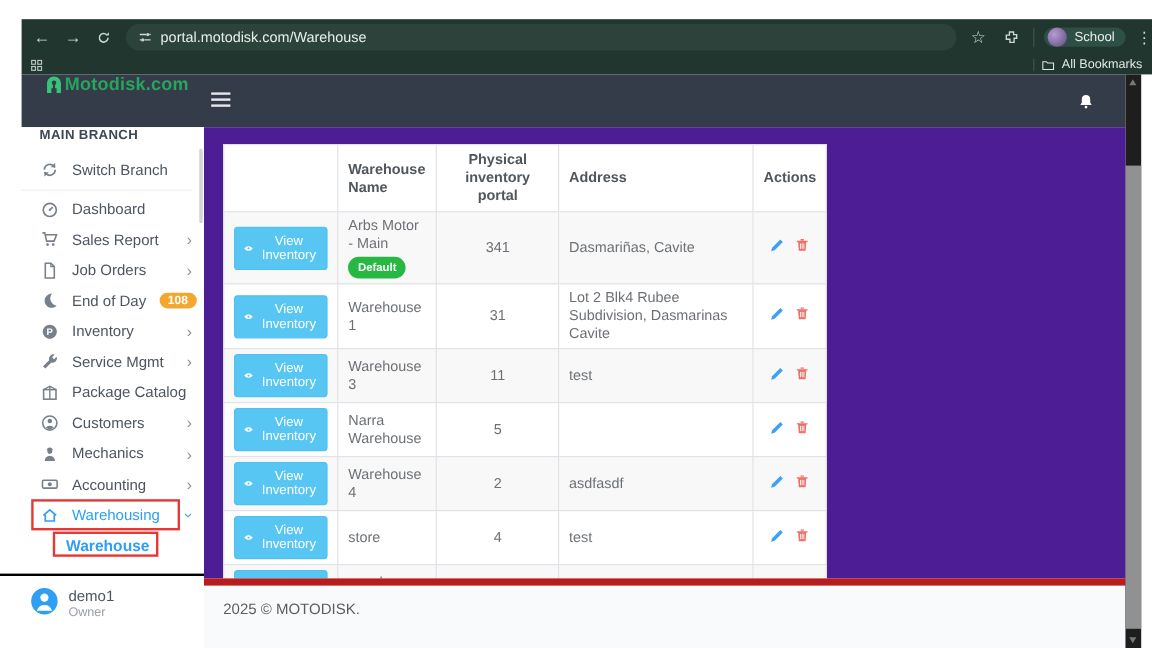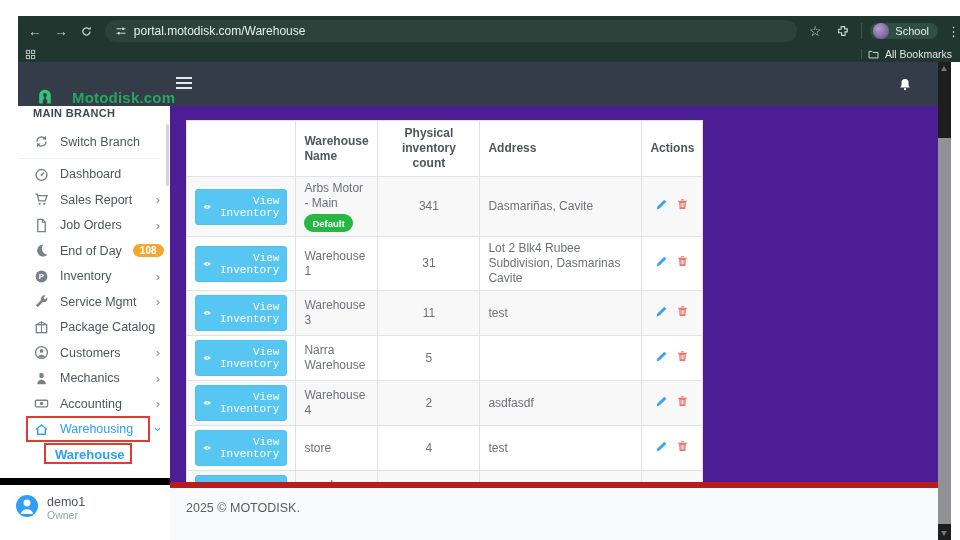--- a/index.html
+++ b/index.html
@@ -29,21 +29,21 @@
   .kebab { margin-left:9px; font-size:13px; color:#cfd9d3; }
   .chrome-bookmarks { height:16px; display:flex; align-items:center; }
   .grid-ic { margin-left:7px; width:11px; height:11px; color:#b9c4be; }
   .bm-right { margin-left:auto; display:flex; align-items:center; gap:6px; padding-right:8px; }
   .bm-divider { width:1px; height:10px; background:#3c564c; }
   .folder-ic { width:11px; height:11px; color:#dfe6e1; }
   .bm-label { font-size:10.5px; color:#dfe6e1; }
 
   
   .app-header { position:absolute; left:18px; top:62px; width:920px; height:44px; background:#353c49; }
-  .brand { position:absolute; left:18px; top:0; height:44px; display:flex; align-items:flex-end; gap:18px; }
+  .brand { position:absolute; left:18px; top:0; height:44px; display:flex; align-items:flex-start; gap:0; }
   .logo-ic { width:18px; height:18px; color:#37c478; }
   .brand-text { font-size:15px; font-weight:bold; color:#28a55c; letter-spacing:0.2px; }
   .hamburger { position:absolute; left:158px; top:15px; width:16px; cursor:pointer; }
   .hamburger i { display:block; height:2px; background:#e6e8ec; margin-bottom:3px; }
   .bell { position:absolute; right:26px; top:15px; width:14px; height:15px; color:#fff; cursor:pointer; }
 
   
   .sidebar { position:absolute; left:0; top:106px; width:170px; bottom:0; background:#fff; padding-left:18px; }
   .sidebar-thumb { position:absolute; right:1px; top:18px; width:3px; height:62px; background:#d2d5d8; border-radius:2px; }
   .branch-label { margin-top:1px; padding-left:15px; font-size:11px; font-weight:bold; color:#3d4854;
@@ -58,42 +58,42 @@
   .chev-down { display:inline-block; transform:rotate(90deg); }
   .nav-divider { border-top:1px solid #eceff1; margin:3px 10px 3px 0; }
   .nav-badge { margin-left:auto; background:#f3a72e; color:#fff; font-size:10px; font-weight:bold;
                padding:1px 7px; border-radius:9px; }
   .nav-item.active, .nav-item.active .nav-icon, .nav-item.active .nav-chevron { color:#2e9ff7; }
   .submenu-item { height:24px; display:flex; align-items:center; padding-left:37px;
                   font-size:13px; color:#2e9ff7; cursor:pointer;font-weight:bold; }
   .red-box { position:absolute; border:2px solid #e53935; }
   .red-box-1 { left:26px; top:310px; width:124px; height:26px; }
   .red-box-2 { left:44px; top:337px; width:88px; height:21px; }
-  .user-section { position:absolute; left:0; right:0; top:372px; border-top:7px solid #000000;
-                  padding:10px 0 0 16px; display:flex; gap:9px; }
+  .user-section { position:absolute; left:0; right:0; top:372px; border-top:2px solid #000000;
+                  padding:10px 0 0 26px; display:flex; gap:9px; }
   .user-avatar { width:22px; height:22px; border-radius:50%; background:#2f9ff5; overflow:hidden; flex:0 0 auto; }
   .user-avatar svg { width:22px; height:22px; }
   .user-name { font-size:12.5px; color:#4b5563; line-height:14px; }
   .user-role { font-size:10.5px; color:#9aa0a6; line-height:12px; }
 
   
   .content { position:absolute; left:170px; top:106px; width:768px; bottom:0; background:#4c1d95; }
   table.wh { position:absolute; left:16px; top:14px; border-collapse:collapse; background:#fff; }
   table.wh th, table.wh td { border:1px solid #dfe3e7; }
   table.wh th { font-size:12px; font-weight:bold; color:#50565c; text-align:left;
                 padding:5px 8px; height:38px; vertical-align:middle; line-height:15px; }
   table.wh th.center { text-align:center; }
   table.wh td { font-size:12px; color:#6d7175; padding:4px 8px; vertical-align:middle; line-height:15px; }
   tbody tr:nth-child(odd) { background:#f8f8f9; }
   td.c-btn { text-align:center; padding:4px 3px; }
   td.c-count { text-align:center; color:#85898c; }
   td.c-act { text-align:center; white-space:nowrap; }
   .view-btn { display:inline-flex; align-items:center; gap:5px; background:#58c6f3; color:#fff;
               border:1px solid #4fc2f2; border-radius:3px; font-size:11px; padding:5px 7px;
-              cursor:pointer; font-family:Liberation Mono, monospace;text-align:right; }
+              cursor:pointer; font-family:Liberation Sans, sans-serif; }
   .view-btn svg { width:12px; height:10px; }
   .default-badge { display:inline-block; margin-top:3px; background:#27b843; color:#fff;
                    font-size:9.5px; font-weight:bold; padding:1.5px 8px; border-radius:9px;text-align:center; }
   .act-ic { display:inline-block; width:13px; height:13px; cursor:pointer; }
   .act-edit { color:#3ba2f8; margin-right:8px; }
   .act-del { color:#ef6f66; }
   .footer-band { position:absolute; left:0; right:0; bottom:0; height:58px; background:#f9fafb;
                  border-top:6px solid #b91c1c; }
   .footer-text { padding:13px 0 0 16px; font-size:12.5px; color:#5a5e62; }
 
@@ -328,21 +328,21 @@
           <col style="width:86px">
           <col style="width:82px">
           <col style="width:102px">
           <col style="width:162px">
           <col style="width:44px">
         </colgroup>
       <thead>
         <tr>
           <th></th>
           <th>Warehouse Name</th>
-          <th class="center">Physical inventory count</th>
+          <th class="center">Physical inventory portal</th>
           <th>Address</th>
           <th>Actions</th>
         </tr>
       </thead>
       <tbody>
           <tr>
             <td class="c-btn"><button class="view-btn">
                 <svg viewBox="0 0 16 13">
                   <path d="M1 6.5S4 2.8 8 2.8s7 3.7 7 3.7S12 10.2 8 10.2 1 6.5 1 6.5z" fill="#fff"></path>
                   <circle cx="8" cy="6.5" r="1.7" fill="#58c6f3"></circle>

